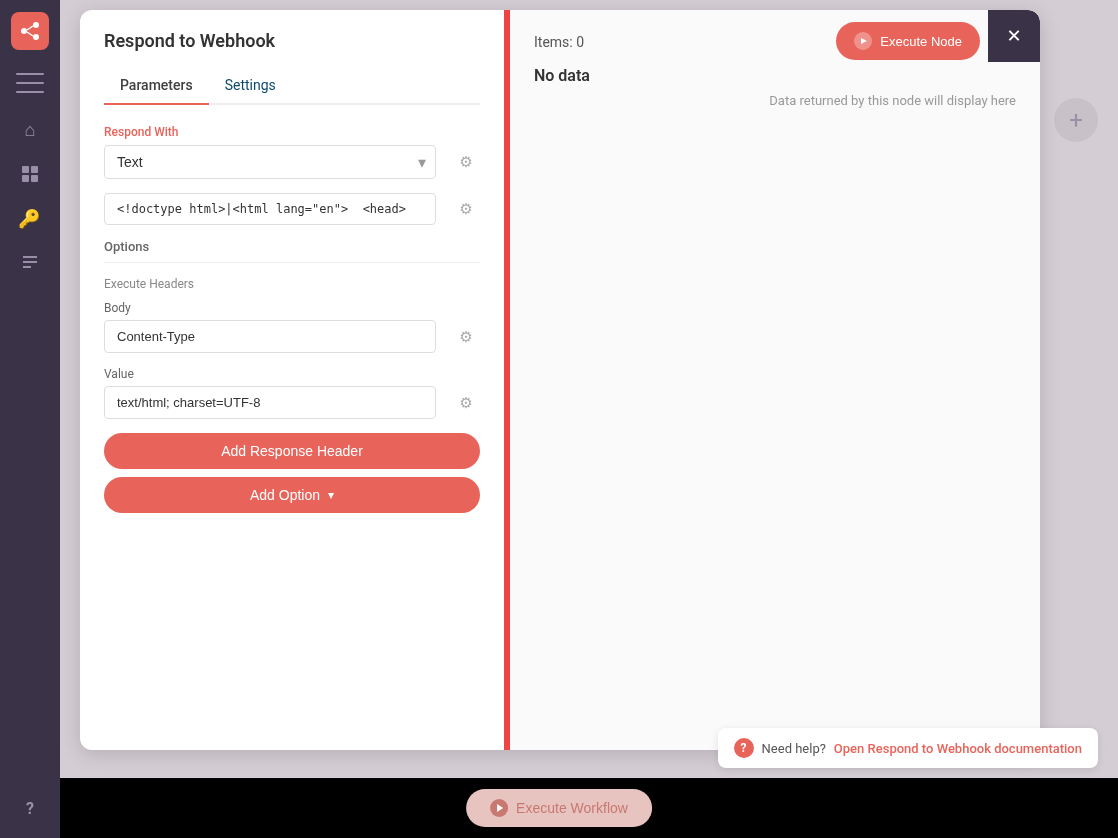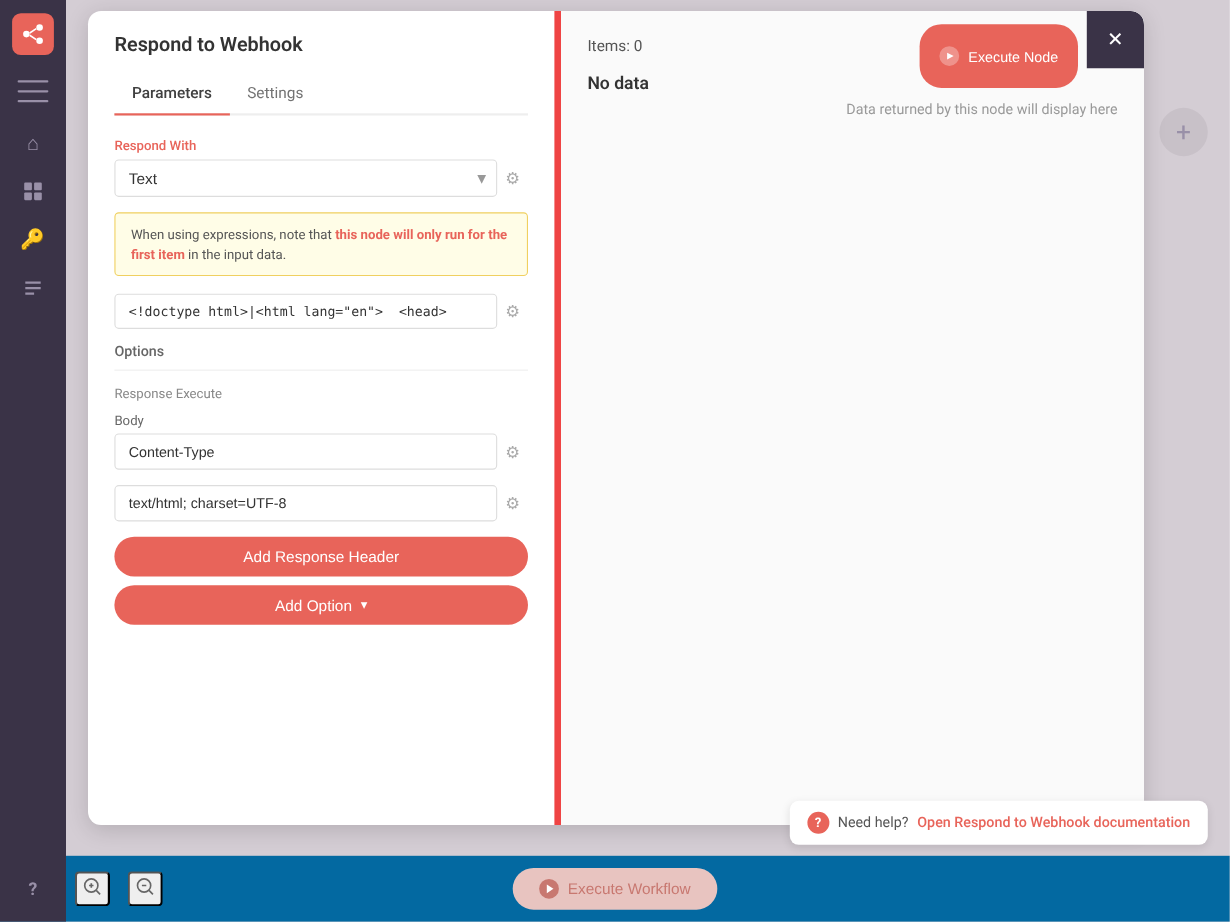--- a/index.html
+++ b/index.html
@@ -50,26 +50,27 @@
       display: flex; align-items: center; justify-content: center;
       border-radius: 6px; cursor: pointer; color: #9990a8; font-size: 18px;
     }
 
     
     .bottom-toolbar {
       position: absolute;
       bottom: 0; left: 0;
       width: 1118px;
       height: 60px;
-      background: #0369a1;
+      background: #000000;
       display: flex;
       align-items: center;
       padding: 0 20px;
       gap: 16px;
       z-index: 5;
+      justify-content: center;
     }
     .toolbar-icon-btn {
       width: 32px; height: 32px;
       display: flex; align-items: center; justify-content: center;
       color: #6b6b6b; font-size: 16px; cursor: pointer;
       border-radius: 4px;
     }
     .execute-workflow-btn {
       position: absolute;
       left: 50%; transform: translateX(-50%);
@@ -174,21 +175,21 @@
     }
     .tabs {
       display: flex;
       border-bottom: 2px solid #eee;
       margin: 0 0 0 0;
     }
     .tab {
       padding: 10px 16px;
       font-size: 14px;
       cursor: pointer;
-      color: #737373;
+      color: #0c4a6e;
       border-bottom: 2px solid transparent;
       margin-bottom: -2px;
     }
     .tab.active {
       color: #404040;
       border-bottom-color: #e8645a;
       font-weight: 500;
     }
 
     .panel-content {
@@ -198,21 +199,21 @@
 
     .field-label {
       font-size: 12px;
       color: #e8645a;
       margin-bottom: 6px;
       font-weight: 500;
     }
     .field-row {
       display: flex;
       align-items: center;
-      gap: 0;
+      gap: 16px;
       margin-bottom: 14px;
     }
     .select-wrapper {
       flex: 1;
       position: relative;
     }
     .select-field {
       width: 100%;
       padding: 8px 12px;
       border: 1px solid #ddd;
@@ -351,21 +352,21 @@
     }
 
     
     .execute-node-btn {
       position: absolute;
       right: 60px; top: 12px;
       background: #e8645a;
       color: white;
       border: none;
       border-radius: 20px;
-      padding: 20px 18px;
+      padding: 10px 18px;
       font-size: 13px;
       font-weight: 500;
       cursor: pointer;
       display: flex;
       align-items: center;
       gap: 8px;
       z-index: 20;
     }
     .execute-node-btn .play-circle {
       width: 18px; height: 18px;
@@ -442,44 +443,42 @@
             <option>JSON</option>
             <option>Binary</option>
             <option>No Data</option>
           </select>
           <span class="select-arrow">▾</span>
         </div>
         <button class="gear-btn">⚙</button>
       </div>
 
       
-      <div class="info-box">
-        <span>When using expressions, note that <strong>this node will only run for the first item</strong> in the input data.</span>
-      </div>
 
       
       <div class="field-row">
         <input type="text" class="text-input" style="font-family: monospace; font-size: 12px;" value="&lt;!doctype html&gt;|&lt;html lang=&quot;en&quot;&gt;  &lt;head&gt;">
         <button class="gear-btn">⚙</button>
       </div>
 
       
       <div class="section-label">Options</div>
 
       
-      <div class="sub-section-label">Response Execute</div>
+      <div class="sub-section-label">Execute Headers</div>
 
       
       <div class="inner-field-label">Body</div>
       <div class="field-row">
         <input type="text" class="text-input" value="Content-Type" style="">
         <button class="gear-btn">⚙</button>
       </div>
 
       
+      <div class="inner-field-label">Value</div>
       <div class="field-row">
         <input type="text" class="text-input" value="text/html; charset=UTF-8" style="">
         <button class="gear-btn">⚙</button>
       </div>
 
       
       <button class="add-btn">Add Response Header</button>
 
       
       <button class="add-option-btn">

